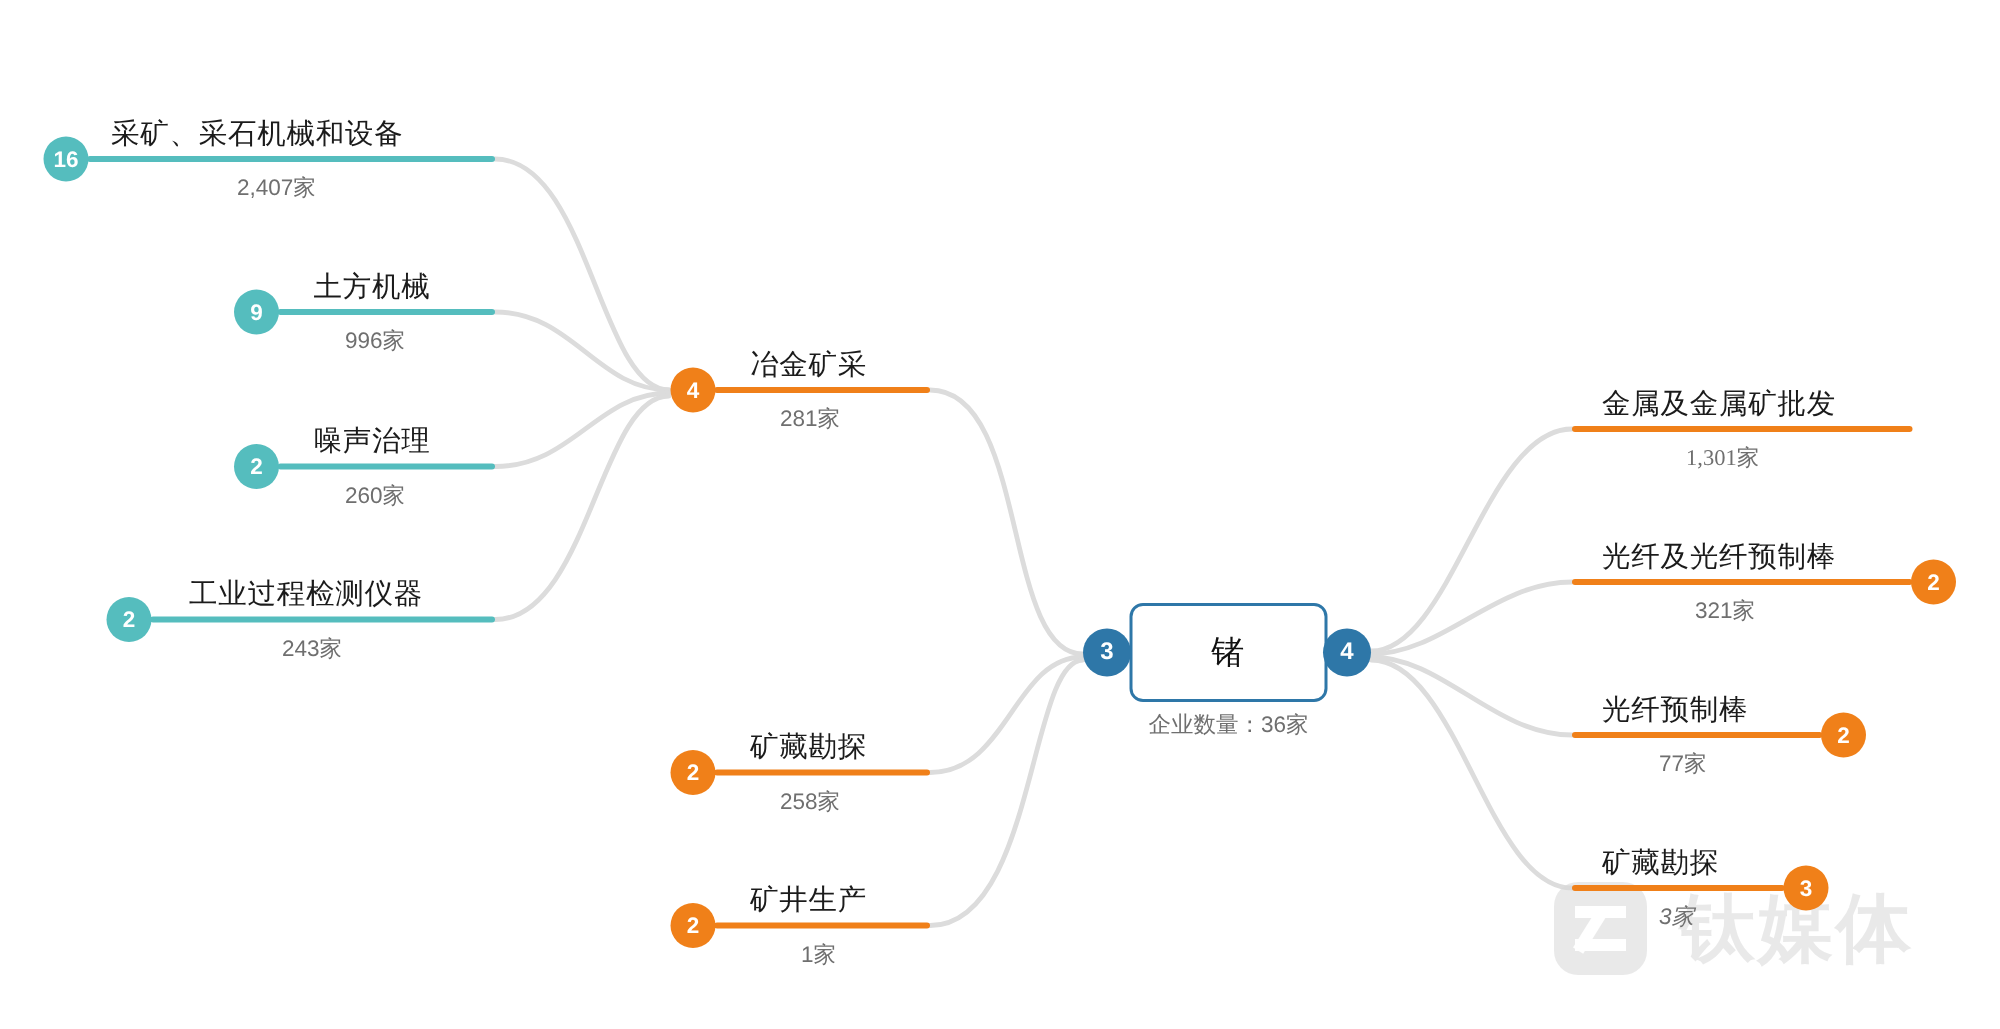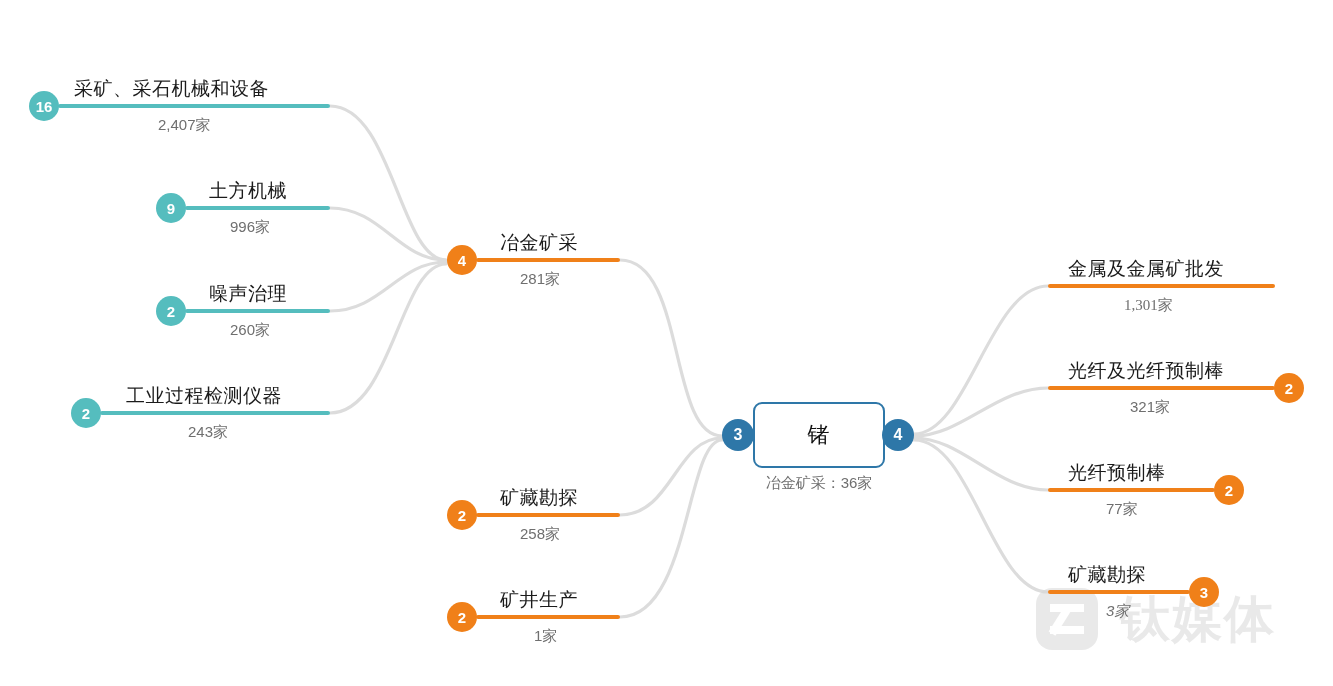--- a/index.html
+++ b/index.html
@@ -239,21 +239,21 @@
   <div class="node" style="left:476px; top:0;">
     <div class="bar orange" style="top:615px; width:144px;"></div>
     <div class="title" style="left:24px; top:587px;">矿井生产</div>
     <div class="count" style="left:58px; top:627px;text-align:right;">1家</div>
     <div class="badge orange" style="left:-29px; top:602px;">2</div>
   </div>
 
   <div id="center-node">
     <span class="center-label">锗</span>
   </div>
-  <div id="center-sub">冶金矿采：36家</div>
+  <div id="center-sub">企业数量：36家</div>
   <div class="center-badge" id="center-badge-left">3</div>
   <div class="center-badge" id="center-badge-right">4</div>
 
   <div class="node" style="left:1048px; top:0;">
     <div class="bar orange" style="top:284px; width:227px;"></div>
     <div class="title" style="left:20px; top:256px;">金属及金属矿批发</div>
     <div class="count" style="left:76px; top:296px;font-family:Liberation Serif, serif;">1,301家</div>
   </div>
 
   <div class="node" style="left:1048px; top:0;">

